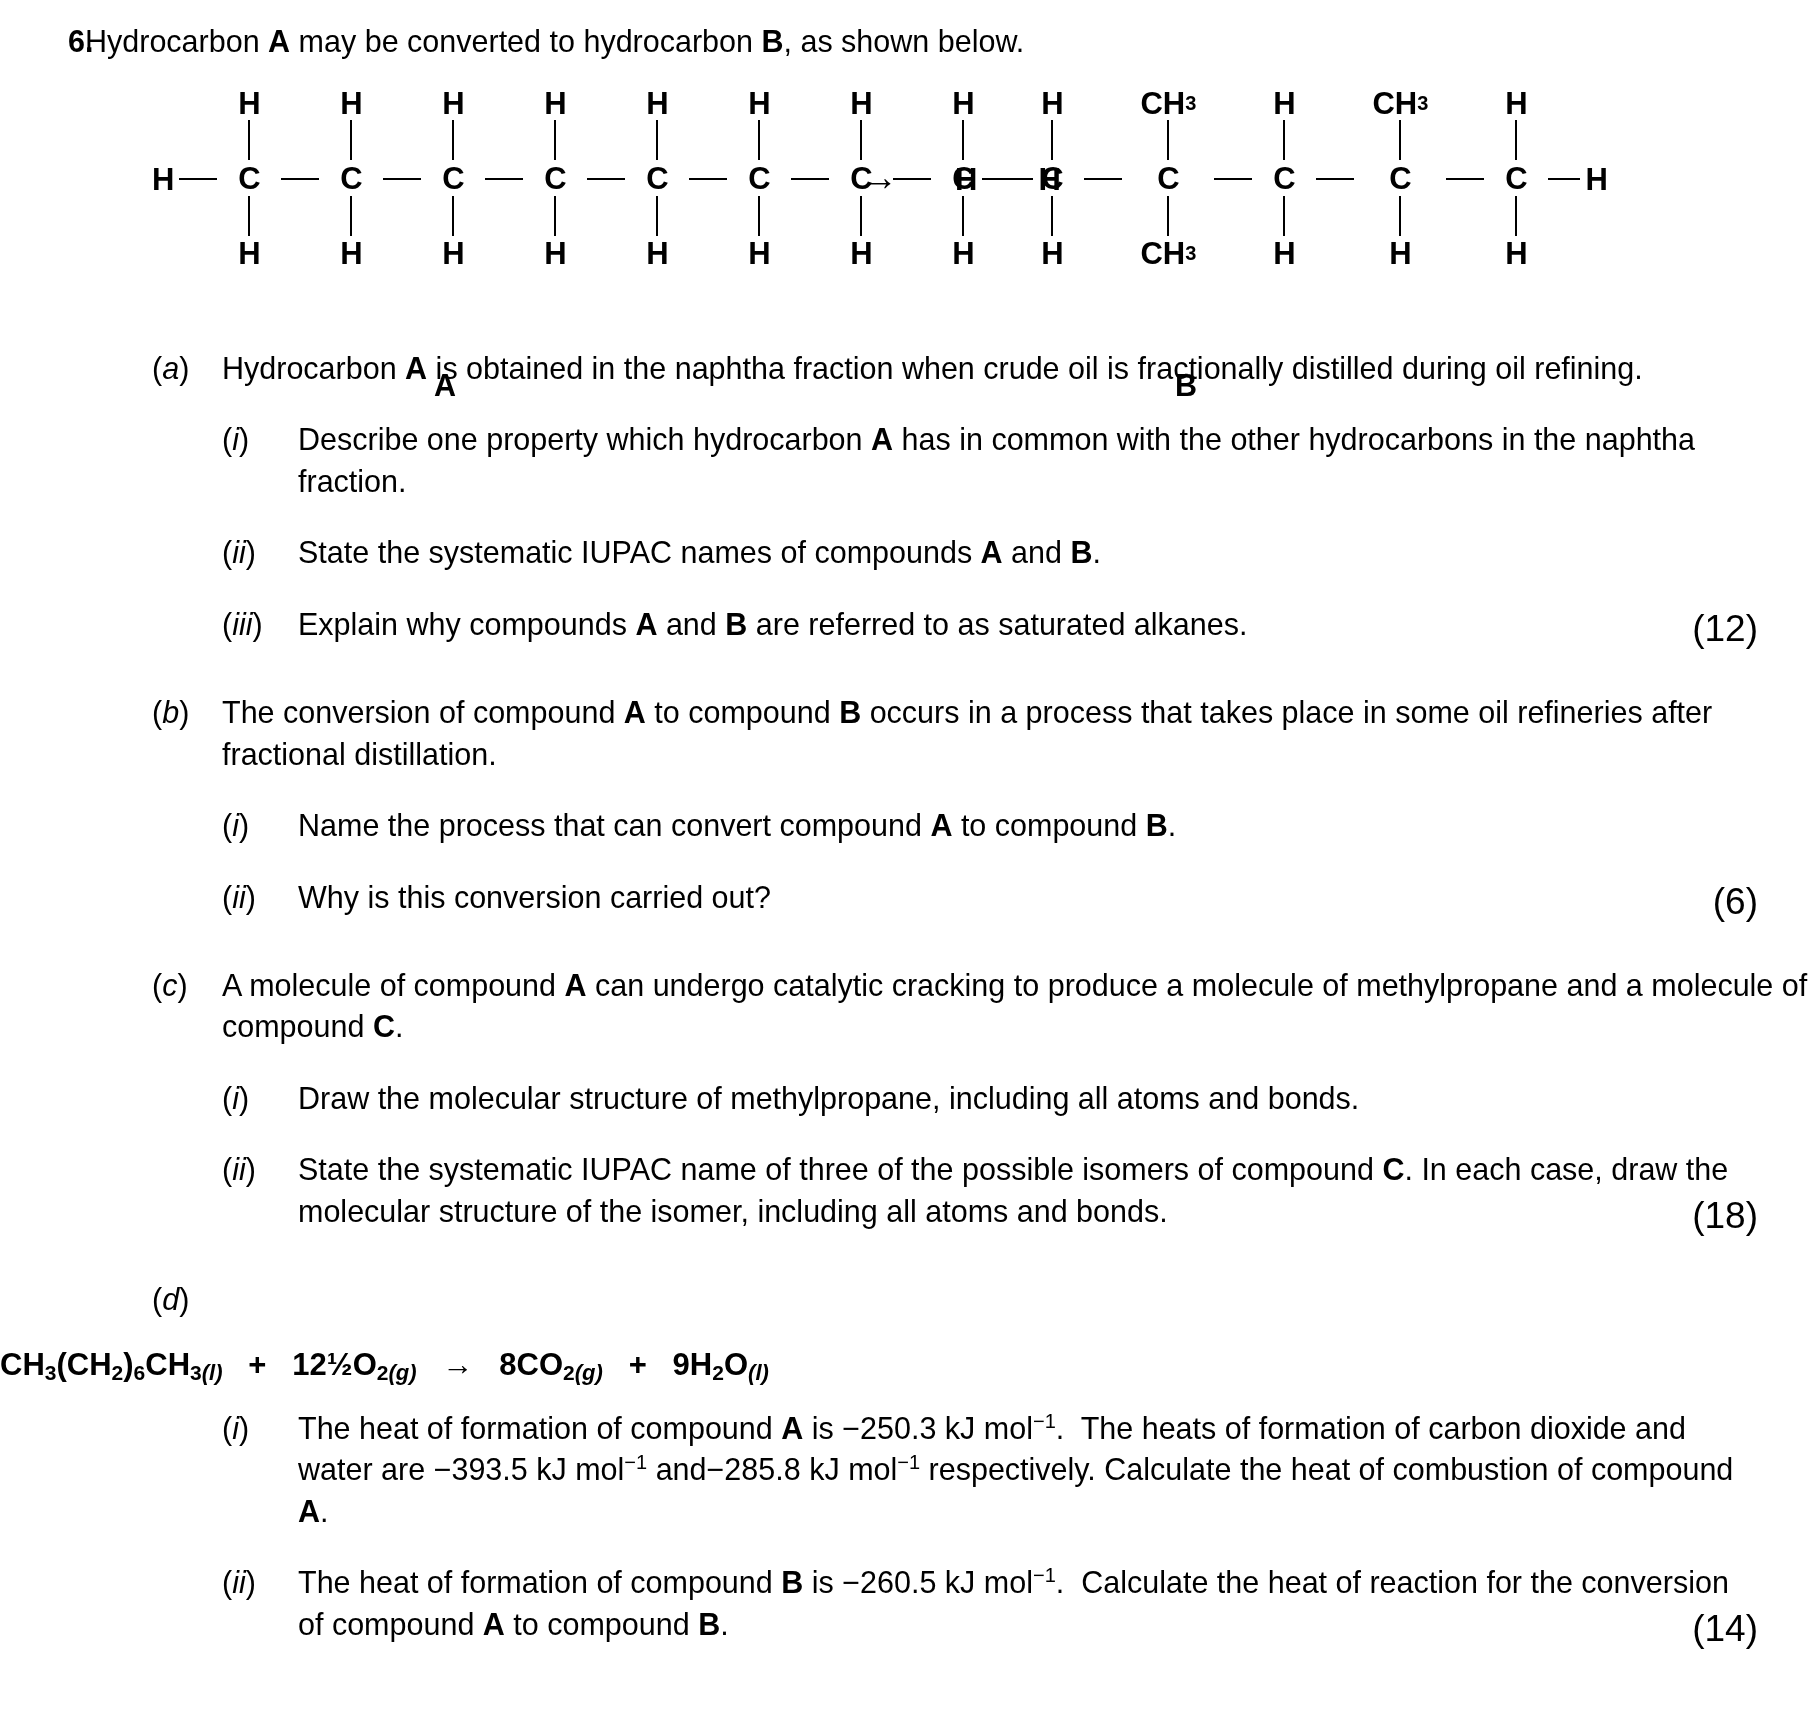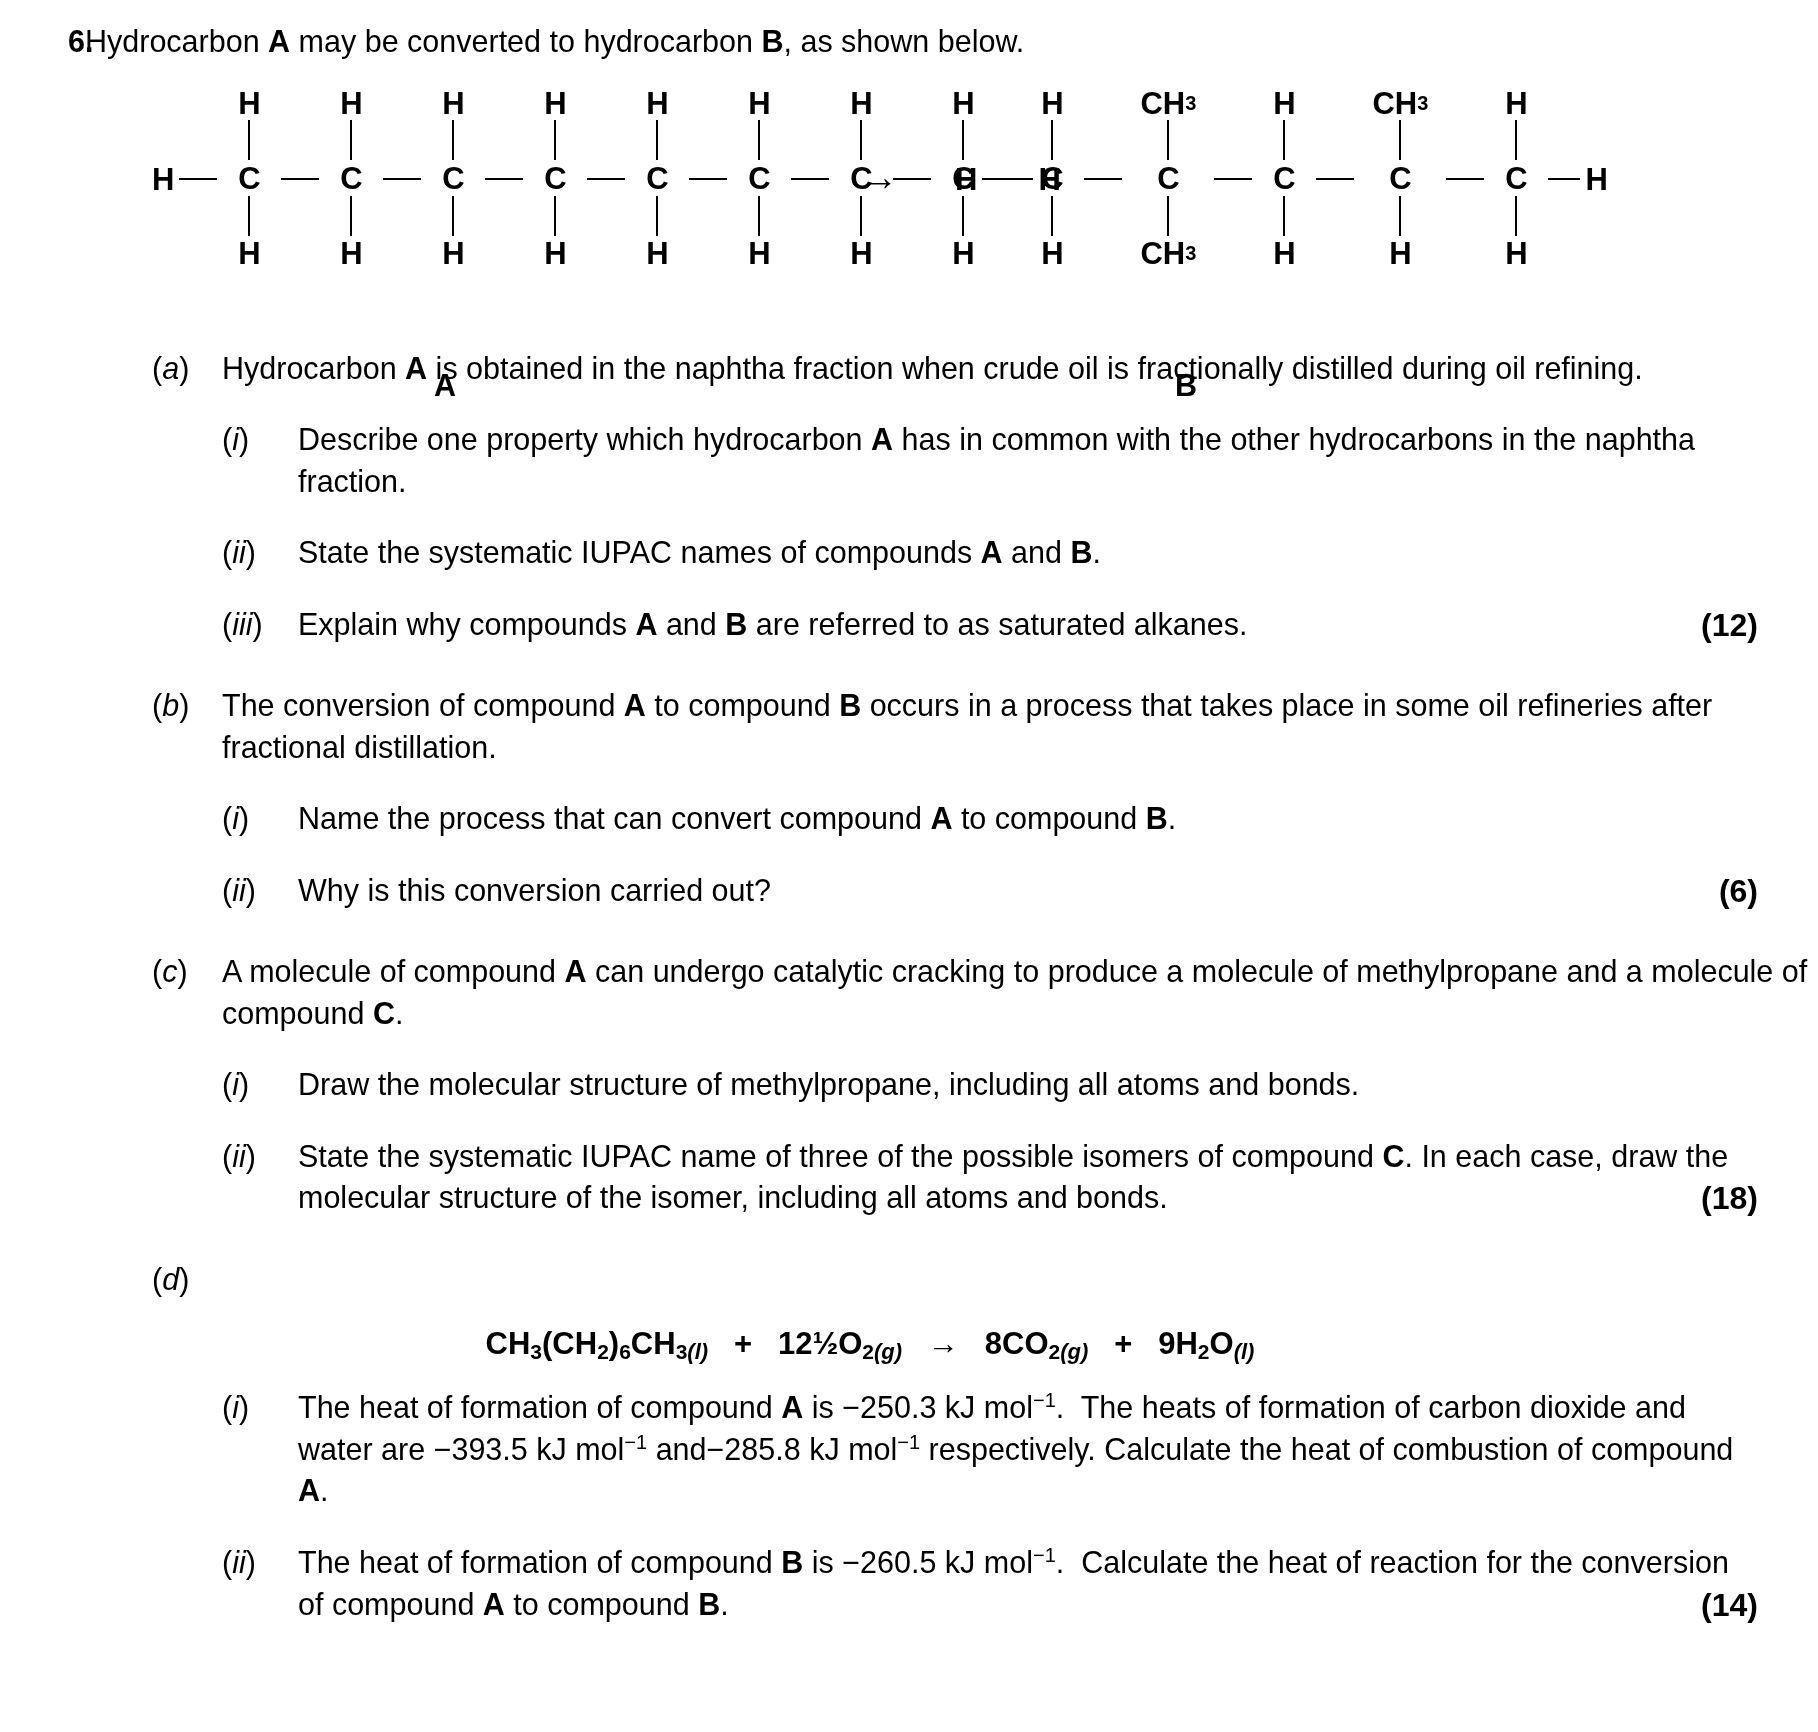--- a/index.html
+++ b/index.html
@@ -183,26 +183,24 @@
     width: 298px;
     box-sizing: border-box;
   }
   .subsec .text {
     flex: 1 1 auto;
     padding-right: 60px;
     position: relative;
   }
   .marks-inline {
     float: right;
-    font-size: 32px;
-    font-weight: bold;
+    font-size: 37px;
   }
 
   .equation {
-    text-align: center;
     font-size: 31px;
     font-weight: bold;
     margin: 26px 0 22px 0;
     padding-right: 78px;
   }
   .equation sub {
     font-size: 21px;
     vertical-align: -5px;
   }
   .equation .state {

